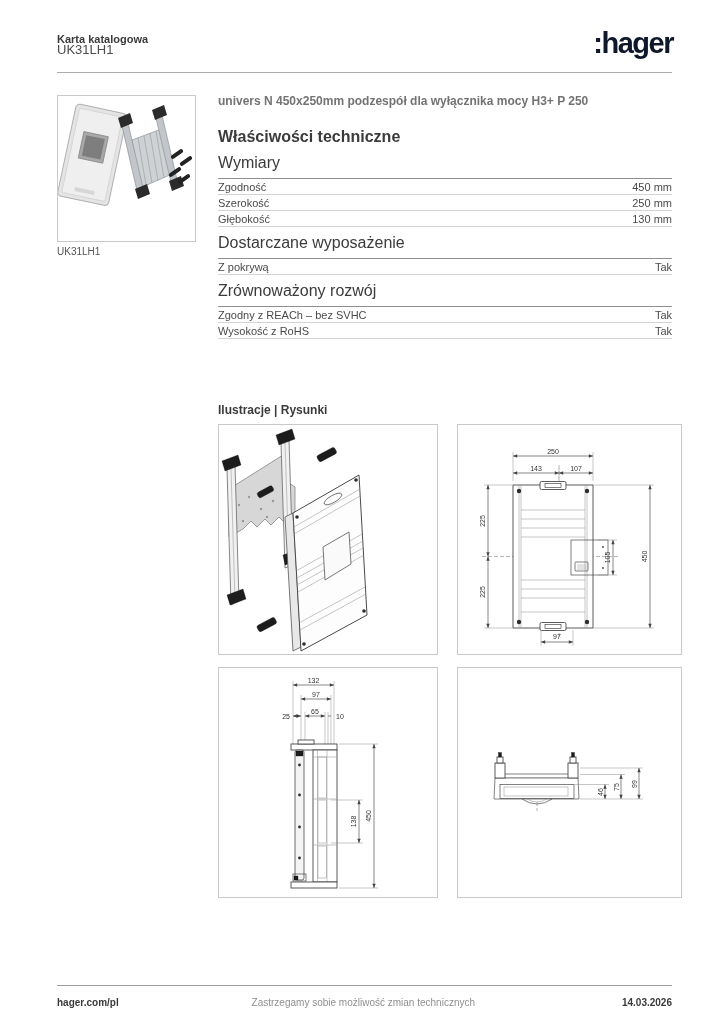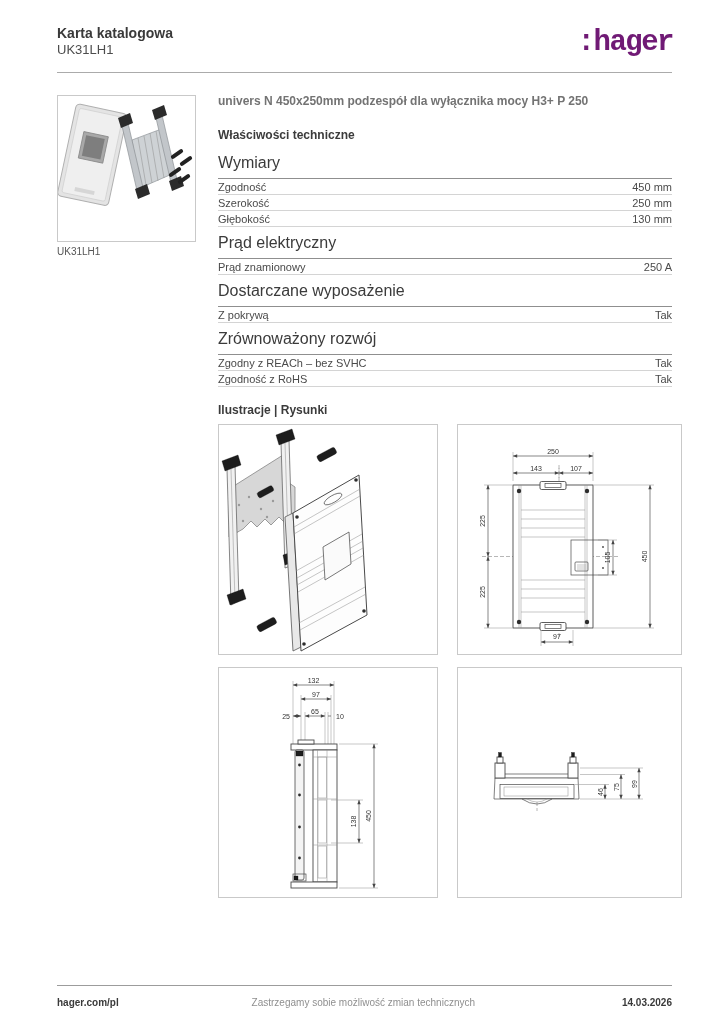--- a/index.html
+++ b/index.html
@@ -1,31 +1,31 @@
 <!DOCTYPE html>
 <html><head>
 <meta charset="utf-8">
 <style>
   html,body{margin:0;padding:0;background:#ffffff;}
   .page{position:relative;width:724px;height:1024px;background:#fff;overflow:hidden;
         font-family:"Liberation Sans",sans-serif;color:#3c3c3c;}
   
-  .doc-type{position:absolute;left:57px;top:25px;font-size:14px;font-weight:bold;color:#3a3a3a;}
+  .doc-type{position:absolute;left:57px;top:33px;font-size:11px;font-weight:bold;color:#3a3a3a;}
   .product-code{position:absolute;left:57px;top:42px;font-size:13px;color:#4c4c4c;}
   .logo{position:absolute;right:51px;top:28px;font-size:29px;font-weight:bold;
-        letter-spacing:-1.5px;color:#701a75;line-height:30px;font-family:Liberation Mono, monospace;}
+        letter-spacing:-1.5px;color:#0f172a;line-height:30px;}
   .header-rule{position:absolute;left:57px;width:615px;top:72px;border-top:1px solid #ababab;}
   
   .photo-box{position:absolute;left:57px;top:95px;width:139px;height:147px;
              border:1px solid #c9c9c9;background:#fff;box-sizing:border-box;}
   .photo-caption{position:absolute;left:57px;top:246px;font-size:10px;color:#555;}
   
   .product-title{position:absolute;left:218px;top:94px;width:454px;font-size:12px;
                  font-weight:bold;color:#737373;}
-  .props-heading{position:absolute;left:218px;top:128px;font-size:12px;font-weight:bold;color:#3b3b3b;}
+  .props-heading{position:absolute;left:218px;top:128px;font-size:16px;font-weight:bold;color:#3b3b3b;}
   .spec-table{position:absolute;left:218px;top:157px;width:454px;}
   .spec-section{margin-top:10px;}
   .spec-section:first-child{margin-top:0;}
   .spec-section-title{margin:0;font-size:16px;font-weight:normal;color:#3b3b3b;
                       line-height:12px;padding-bottom:9px;border-bottom:1px solid #8f8f8f;}
   .spec-row{display:flex;justify-content:space-between;font-size:11px;color:#4a4a4a;
             line-height:12px;padding:1.5px 0;border-bottom:1px solid #d4d4d4;}
   .spec-value{white-space:nowrap;}
   
   .illus-heading{position:absolute;left:218px;top:403px;font-size:12px;font-weight:bold;color:#3b3b3b;}
@@ -107,41 +107,34 @@
       <div class="spec-row">
         <span class="spec-label">Szerokość</span>
         <span class="spec-value">250 mm</span>
       </div>
       <div class="spec-row">
         <span class="spec-label">Głębokość</span>
         <span class="spec-value">130 mm</span>
       </div>
     </section>
     <section class="spec-section">
-      <h3 class="spec-section-title">Prąd elektryczny</h3>
-      <div class="spec-row">
-        <span class="spec-label">Prąd znamionowy</span>
-        <span class="spec-value">250 A</span>
-      </div>
-    </section>
-    <section class="spec-section">
       <h3 class="spec-section-title">Dostarczane wyposażenie</h3>
       <div class="spec-row">
         <span class="spec-label">Z pokrywą</span>
         <span class="spec-value">Tak</span>
       </div>
     </section>
     <section class="spec-section">
       <h3 class="spec-section-title">Zrównoważony rozwój</h3>
       <div class="spec-row">
         <span class="spec-label">Zgodny z REACh – bez SVHC</span>
         <span class="spec-value">Tak</span>
       </div>
       <div class="spec-row">
-        <span class="spec-label">Zgodność z RoHS</span>
+        <span class="spec-label">Wysokość z RoHS</span>
         <span class="spec-value">Tak</span>
       </div>
     </section>
   </div>
 
   <div class="illus-heading">Ilustracje | Rysunki</div>
 
   <div class="illus-grid">
 
     <div class="illus-box">

